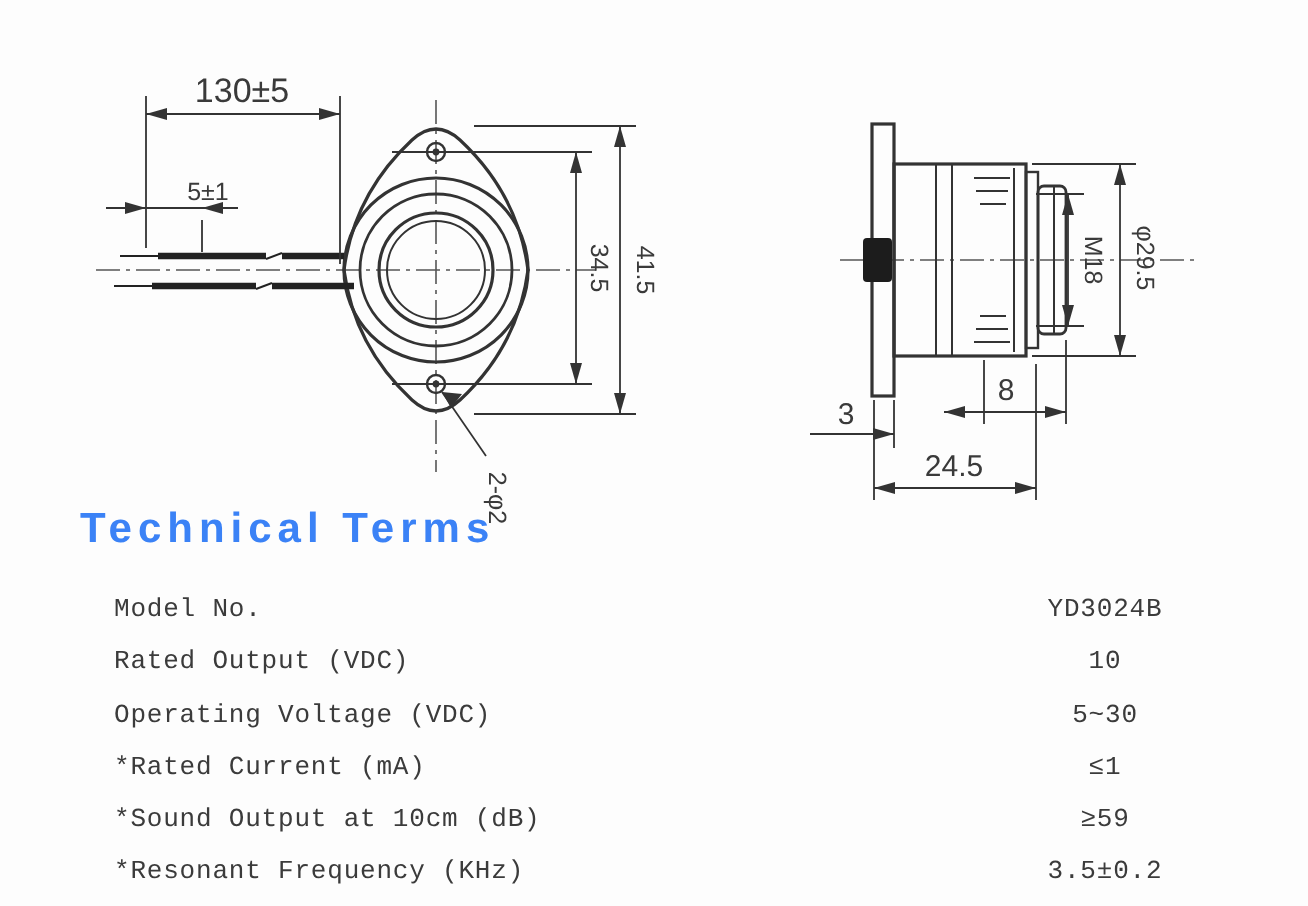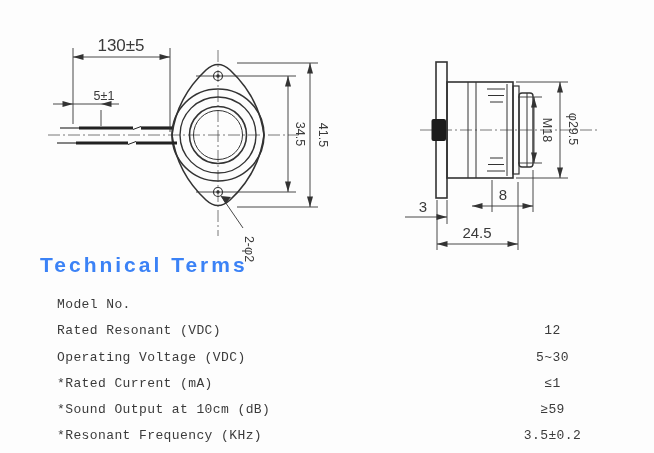--- a/index.html
+++ b/index.html
@@ -183,24 +183,25 @@
       </g>
       <text class="dim-md" x="477" y="238" text-anchor="middle" stroke="none">24.5</text>
     </g>
   </svg>
 
   <div class="watermark">Technical Terms</div>
 
   <div class="spec-table">
     <div class="spec-row">
       <div class="spec-label">Model No.</div>
-    </div>
-    <div class="spec-row">
-      <div class="spec-label">Rated Resonant (VDC)</div>
-      <div class="spec-value">12</div>
+      <div class="spec-value">YD3024B</div>
+    </div>
+    <div class="spec-row">
+      <div class="spec-label">Rated Output (VDC)</div>
+      <div class="spec-value">10</div>
     </div>
     <div class="spec-row">
       <div class="spec-label">Operating Voltage (VDC)</div>
       <div class="spec-value">5~30</div>
     </div>
     <div class="spec-row">
       <div class="spec-label">*Rated Current (mA)</div>
       <div class="spec-value">≤1</div>
     </div>
     <div class="spec-row">

